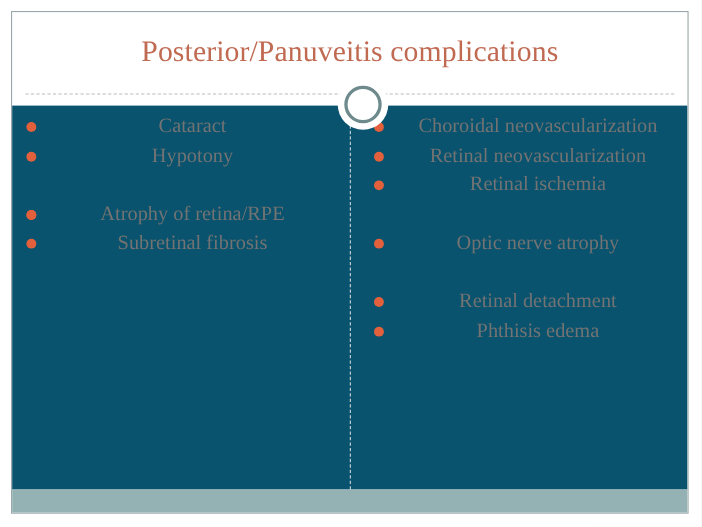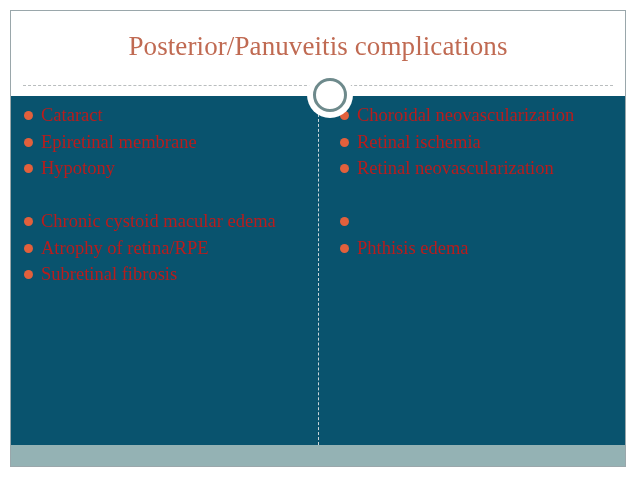--- a/index.html
+++ b/index.html
@@ -141,25 +141,26 @@
   .col-right { left: 322px; width: 288px; }
 
   ul.bullets {
     list-style: none;
     margin: 0;
     padding: 7px 0 0 0;
   }
   ul.bullets li {
     position: relative;
     padding-left: 24px;
-    color: #b91c1c;
+    color: #737373;
     font-size: 18.5px;
     line-height: 25.5px;
     font-family: "Liberation Serif", "DejaVu Serif", serif;
     margin: 0 0 1px 0;
+    text-align: center;
   }
   ul.bullets li .dot {
     position: absolute;
     left: 7px;
     top: 8px;
     width: 9px;
     height: 9px;
     border-radius: 50%;
     background: #e2603c;
   }
@@ -187,35 +188,35 @@
 
     <div class="col-divider"></div>
 
     <div class="circle-halo"></div>
     <div class="circle-ring"></div>
 
     <div class="columns">
       <div class="col col-left">
         <ul class="bullets" id="left-list">
             <li><span class="dot"></span><span class="txt">Cataract</span></li>
-            <li><span class="dot"></span><span class="txt">Epiretinal membrane</span></li>
             <li><span class="dot"></span><span class="txt">Hypotony</span></li>
             <li class="spacer"></li>
-            <li><span class="dot"></span><span class="txt">Chronic cystoid macular edema</span></li>
+            <li><span class="dot"></span></li>
             <li><span class="dot"></span><span class="txt">Atrophy of retina/RPE</span></li>
             <li><span class="dot"></span><span class="txt">Subretinal fibrosis</span></li>
           </ul>
       </div>
       <div class="col col-right">
         <ul class="bullets" id="right-list">
             <li><span class="dot"></span><span class="txt">Choroidal neovascularization</span></li>
+            <li><span class="dot"></span><span class="txt">Retinal neovascularization</span></li>
             <li><span class="dot"></span><span class="txt">Retinal ischemia</span></li>
-            <li><span class="dot"></span><span class="txt">Retinal neovascularization</span></li>
             <li class="spacer"></li>
-            <li><span class="dot"></span></li>
+            <li><span class="dot"></span><span class="txt">Optic nerve atrophy</span></li>
             <li class="spacer"></li>
+            <li><span class="dot"></span><span class="txt">Retinal detachment</span></li>
             <li><span class="dot"></span><span class="txt">Phthisis edema</span></li>
           </ul>
       </div>
     </div>
 
   </div>
 </div>
 
 </body></html>

